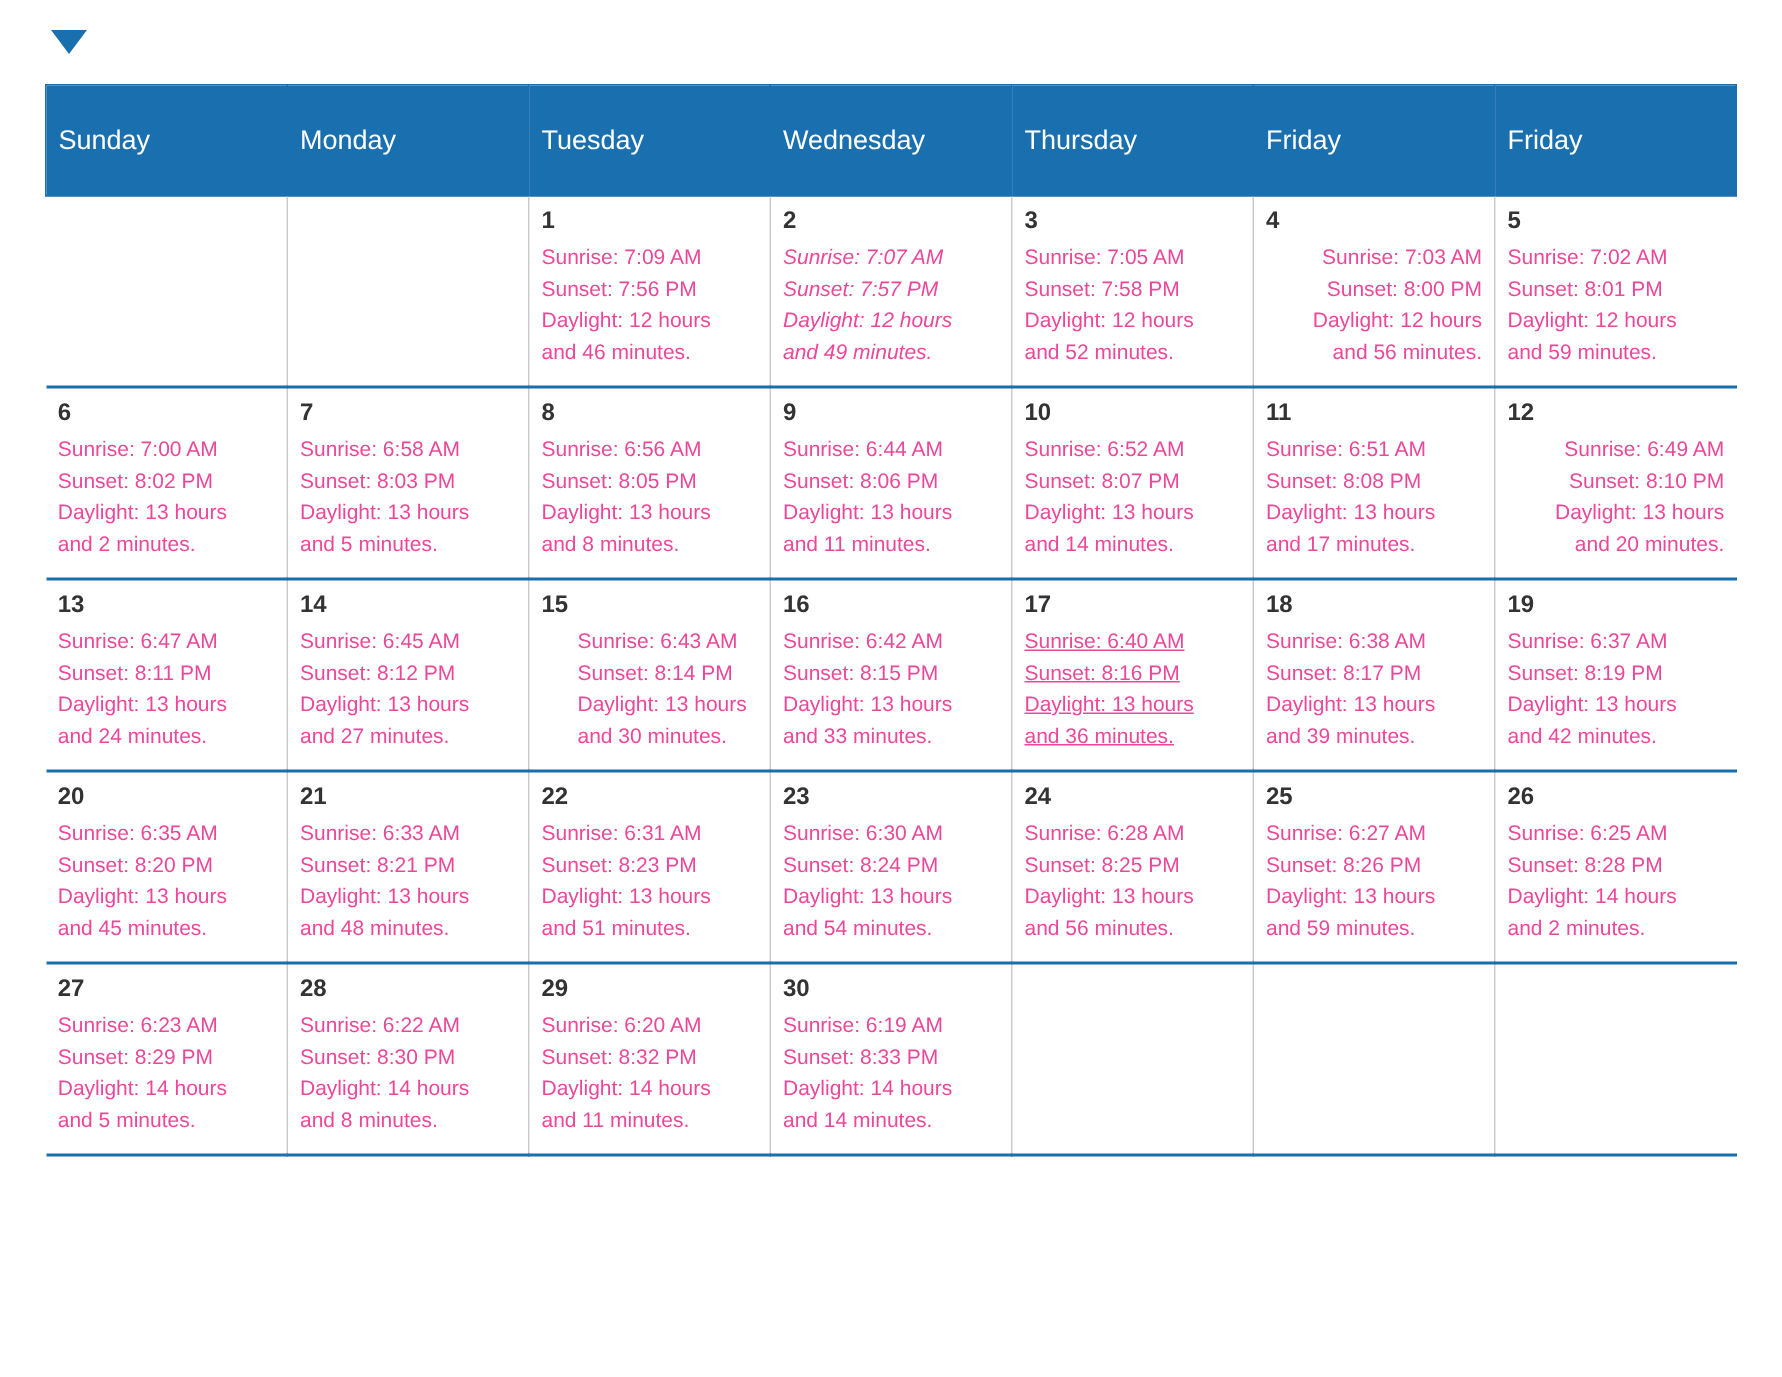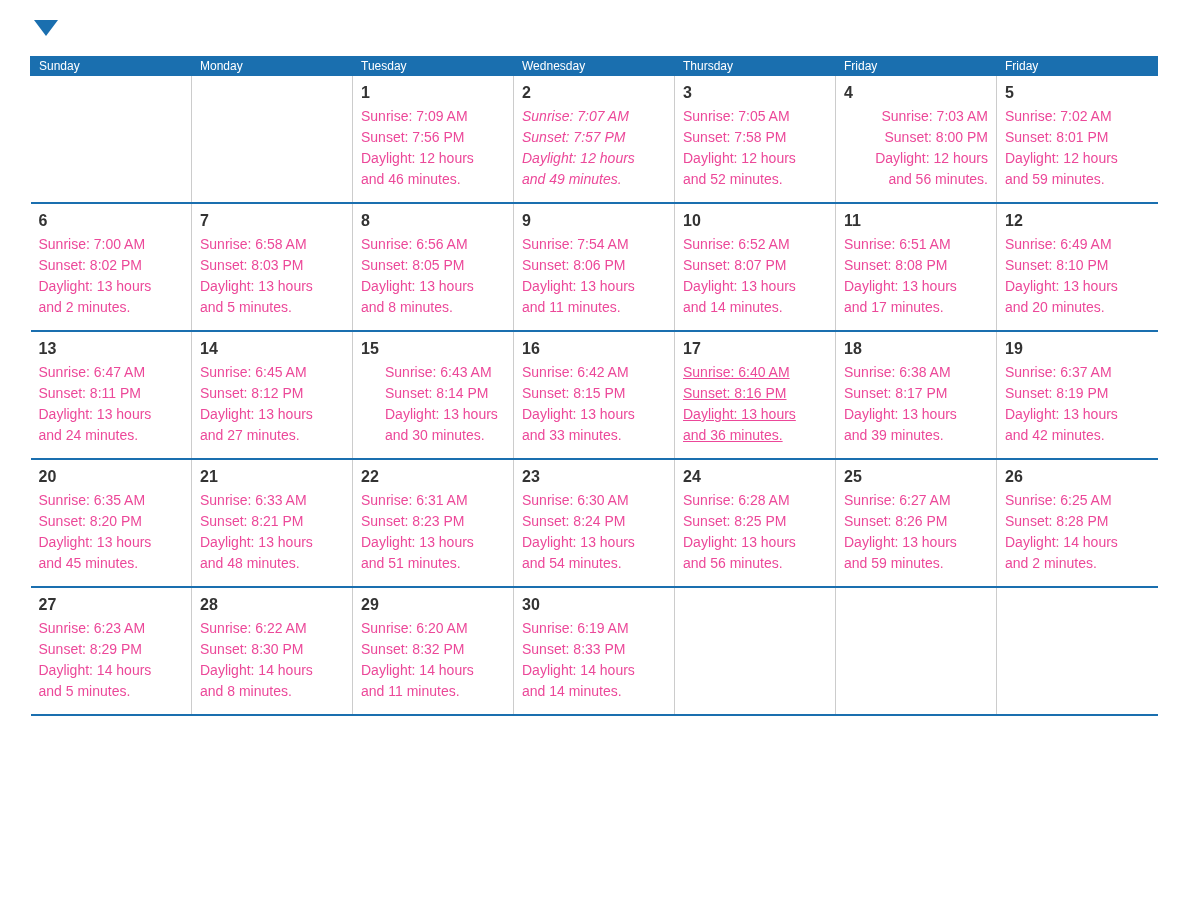--- a/index.html
+++ b/index.html
@@ -59,23 +59,23 @@
     table {
       width: 100%;
       border-collapse: collapse;
       table-layout: fixed;
     }
     thead tr {
       background-color: #1a6faf;
     }
     thead th {
       color: #fff;
-      padding: 2px 8px;
+      padding: 26px 8px;
       text-align: left;
-      font-size: 12px;
+      font-size: 18px;
       font-weight: normal;
       border: 1px solid #1a6faf;
     }
     tbody tr {
       border-bottom: 2px solid #1a6faf;
     }
     tbody td {
       vertical-align: top;
       padding: 8px 8px 12px 8px;
       font-size: 12.5px;
@@ -185,42 +185,42 @@
         </td>
         <td>
           <span class="day-num">8</span>
           <div class="day-info" style="white-space: pre-line;">Sunrise: 6:56 AM
 Sunset: 8:05 PM
 Daylight: 13 hours
 and 8 minutes.</div>
         </td>
         <td>
           <span class="day-num">9</span>
-          <div class="day-info" style="white-space: pre-line;">Sunrise: 7:54 AM
+          <div class="day-info" style="white-space: pre-line;">Sunrise: 6:44 AM
 Sunset: 8:06 PM
 Daylight: 13 hours
 and 11 minutes.</div>
         </td>
         <td>
           <span class="day-num">10</span>
           <div class="day-info" style="white-space: pre-line;">Sunrise: 6:52 AM
 Sunset: 8:07 PM
 Daylight: 13 hours
 and 14 minutes.</div>
         </td>
         <td>
           <span class="day-num">11</span>
           <div class="day-info" style="white-space: pre-line;">Sunrise: 6:51 AM
 Sunset: 8:08 PM
 Daylight: 13 hours
 and 17 minutes.</div>
         </td>
         <td>
           <span class="day-num">12</span>
-          <div class="day-info" style="white-space: pre-line;">Sunrise: 6:49 AM
+          <div class="day-info" style="white-space: pre-line; text-align: right;">Sunrise: 6:49 AM
 Sunset: 8:10 PM
 Daylight: 13 hours
 and 20 minutes.</div>
         </td>
       </tr>
       <tr>
         <td>
           <span class="day-num">13</span>
           <div class="day-info" style="white-space: pre-line;">Sunrise: 6:47 AM
 Sunset: 8:11 PM

